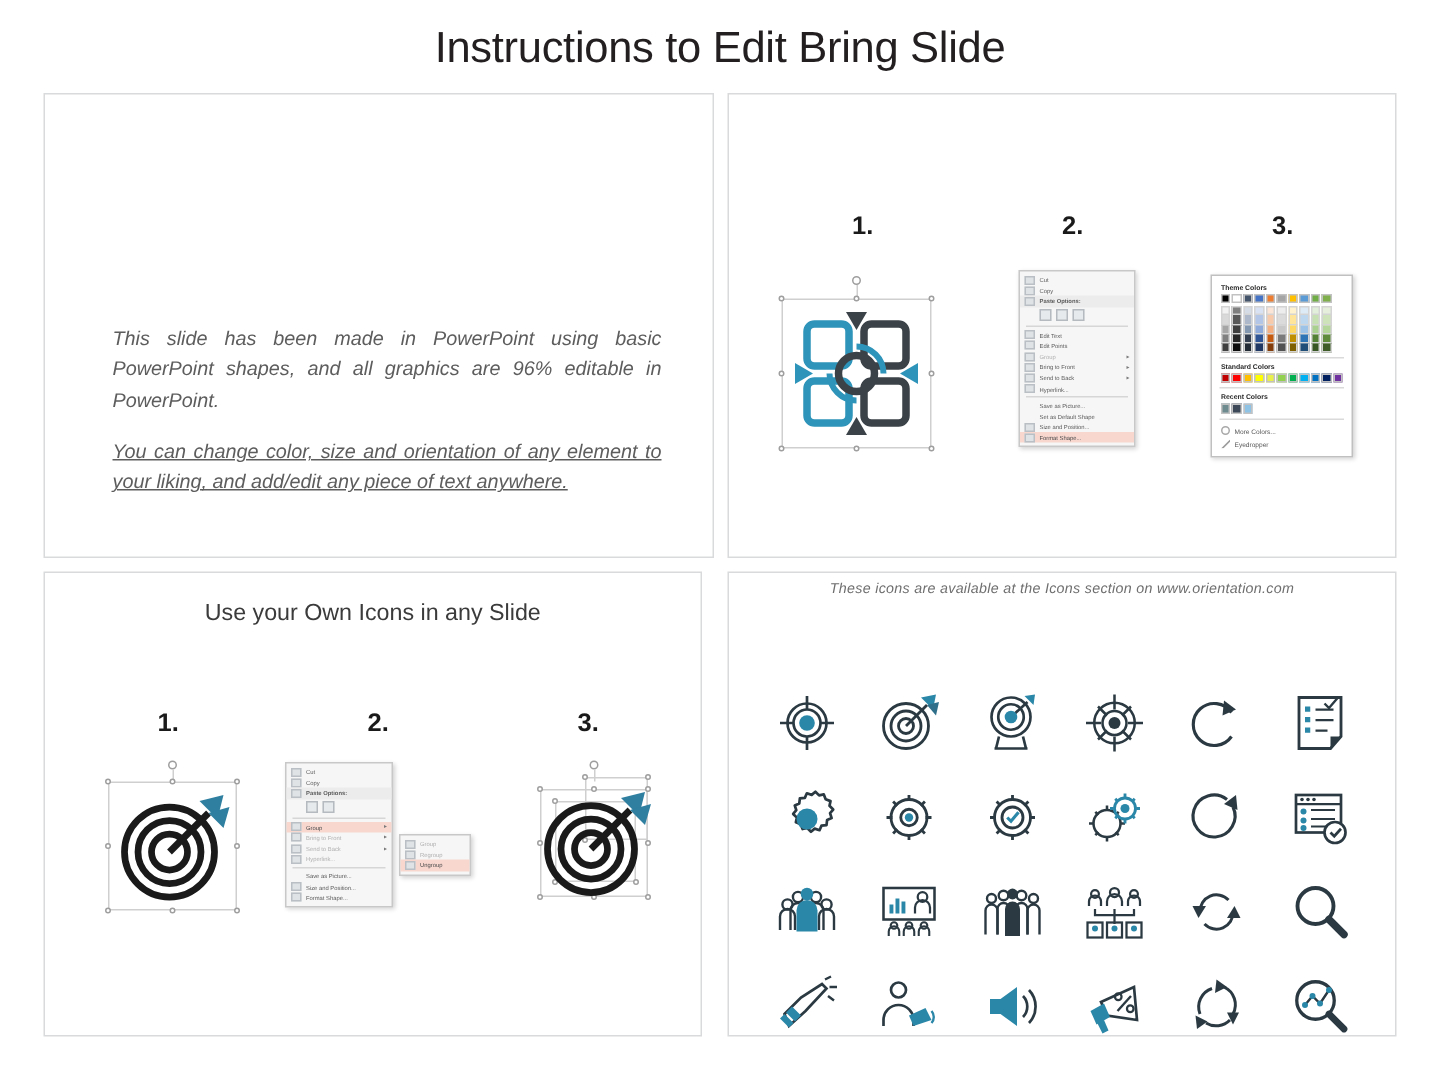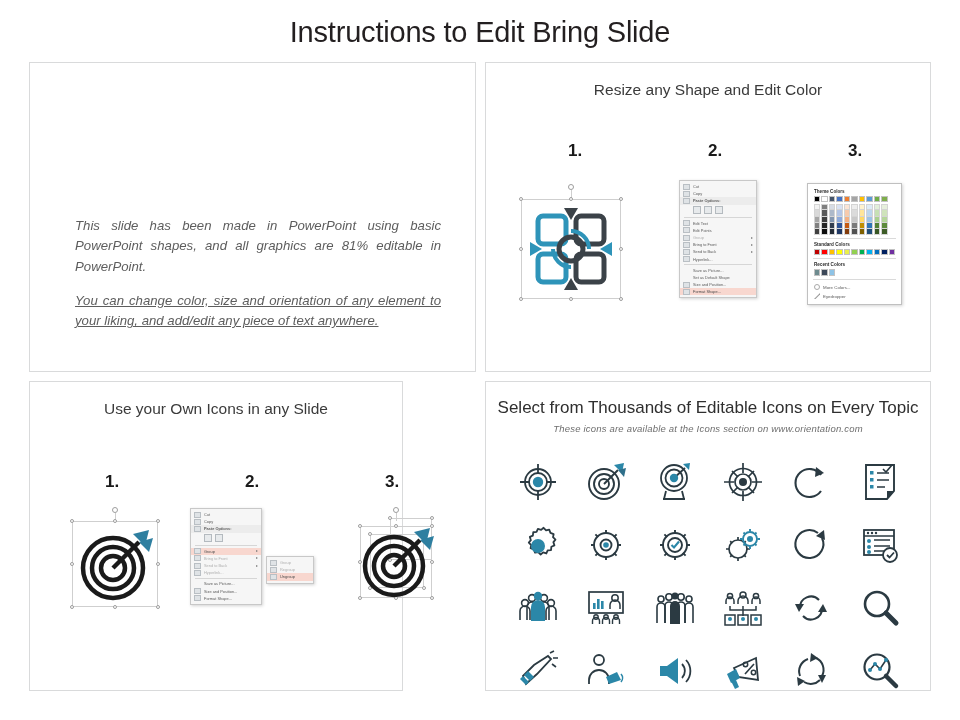--- a/index.html
+++ b/index.html
@@ -18,21 +18,21 @@
     letter-spacing: -0.2px;
   }
 
   .panel {
     position: absolute;
     border: 1px solid #d9dadb;
     background: #fff;
   }
   #panel-tl { left: 29px;  top: 62px;  width: 447px; height: 310px; }
   #panel-tr { left: 485px; top: 62px;  width: 446px; height: 310px; }
-  #panel-bl { left: 29px;  top: 381px; width: 374px; height: 310px; }
+  #panel-bl { left: 29px;  top: 381px; width: 439px; height: 310px; }
   #panel-br { left: 485px; top: 381px; width: 446px; height: 310px; }
 
   .panel-heading {
     text-align: center;
     font-size: 15.5px; color: #3b3b3b; font-weight: 400;
     margin-top: 18px;
   }
   .panel-heading.big { font-size: 17px; margin-top: 16px; color: #2f2f2f; }
   .panel-sub {
     text-align: center; font-size: 9.5px; font-style: italic;
@@ -134,26 +134,25 @@
   .icon-cell svg { display: block; }
 </style>
 </head>
 <body>
 
 <div class="slide">
 
   <div class="slide-title">Instructions to Edit Bring Slide</div>
 
   <div class="panel" id="panel-tl">
-    <div class="body-text" id="body-1">This slide has been made in PowerPoint using basic PowerPoint shapes, and all graphics are 81% editable in PowerPoint.</div>
+    <div class="body-text" id="body-1">This slide has been made in PowerPoint using basic PowerPoint shapes, and all graphics are 96% editable in PowerPoint.</div>
     <div class="body-text" id="body-2">You can change color, size and orientation of any element to your liking, and add/edit any piece of text anywhere.</div>
   </div>
 
   <div class="panel" id="panel-tr">
-    <div class="panel-heading">Resize any Shape and Edit Color</div>
 
     <div class="step-num" style="left:82px; top:78px;">1.</div>
     <div class="step-num" style="left:222px; top:78px;">2.</div>
     <div class="step-num" style="left:362px; top:78px;">3.</div>
 
     <div class="mini" style="left:30px; top:118px; width:110px; height:125px;">
       <div class="selframe" style="left:5px; top:18px; width:100px; height:100px;"></div>
       <div class="rot" style="left:55px; top:6px;"></div>
       <div class="handle" style="left:5px;  top:18px;"></div>
       <div class="handle" style="left:55px; top:18px;"></div>
@@ -491,21 +490,20 @@
           <circle cx="36" cy="44" r="11"></circle>
         </g>
         <path d="M36 44 L62 18" stroke="#1a1a1a" stroke-width="4.5" fill="none"></path>
         <path d="M56 10 L72 6 L68 22 Z" fill="#2e7fa0"></path>
         <path d="M62 18 L76 14 L72 28 Z" fill="#2e7fa0"></path>
       </svg>
     </div>
   </div>
 
   <div class="panel" id="panel-br">
-    <div class="panel-heading big">Select from Thousands of Editable Icons on Every Topic</div>
     <div class="panel-sub">These icons are available  at the Icons section on  www.orientation.com</div>
 
     <div class="icon-grid">
 
       <div class="icon-cell">
         <svg width="42" height="42" viewBox="0 0 42 42">
           <g fill="none" stroke="#2b3a42" stroke-width="1.8">
             <circle cx="21" cy="21" r="13"></circle>
               <circle cx="21" cy="21" r="9"></circle>
             <path d="M21 3v9M21 30v9M3 21h9M30 21h9"></path>

